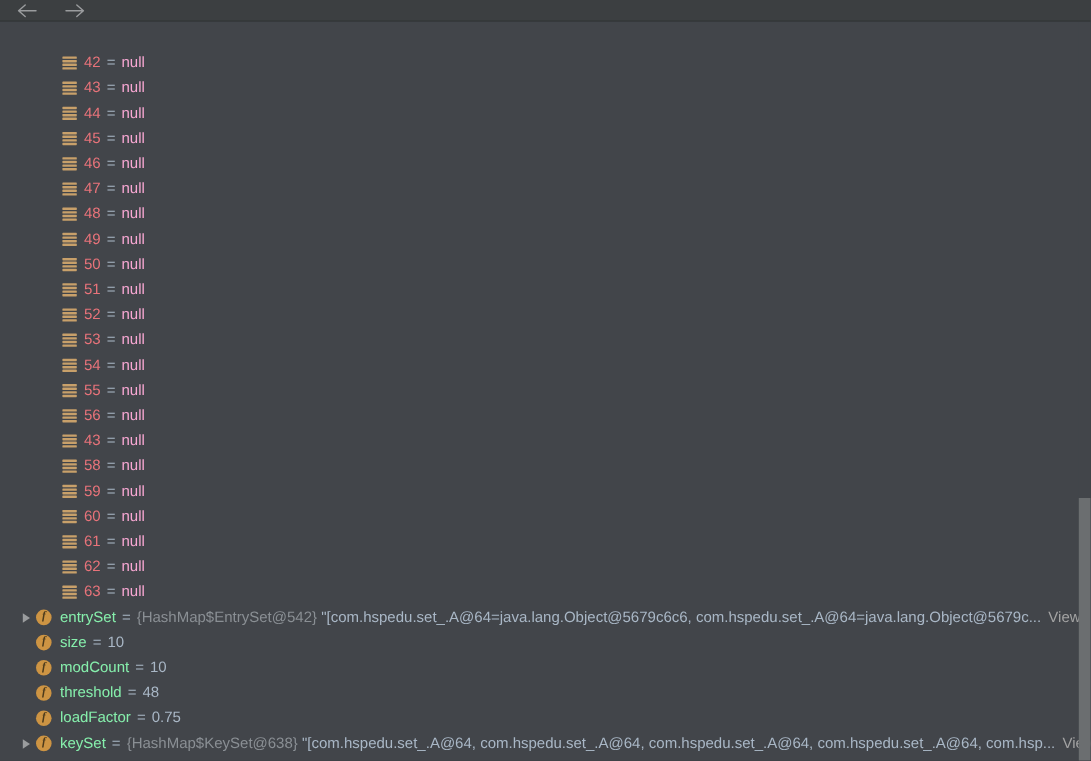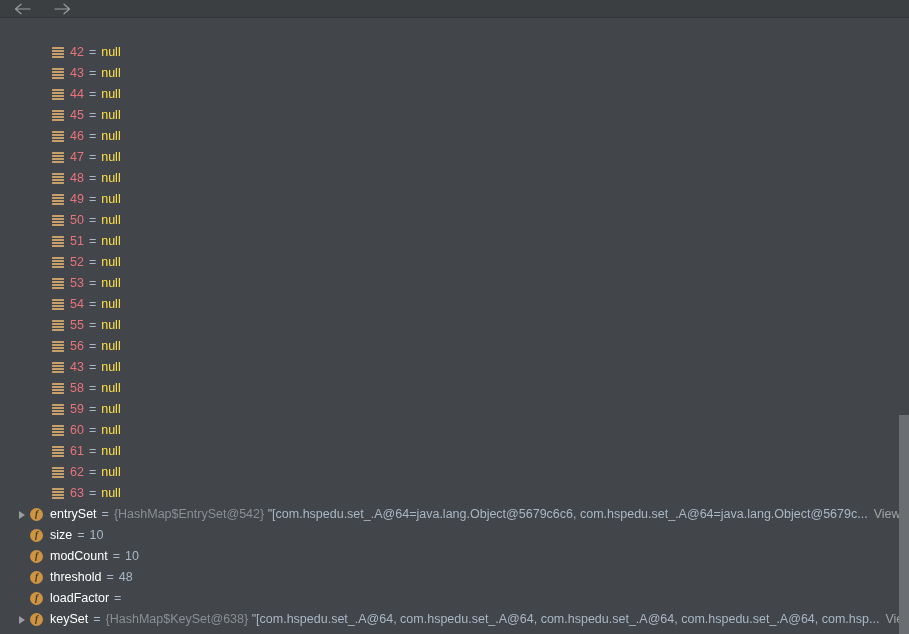--- a/index.html
+++ b/index.html
@@ -91,23 +91,23 @@
     color: #4b3a1c;
     font-size: 9.5px;
     font-style: italic;
     font-weight: bold;
     line-height: 13px;
     text-align: center;
     font-family: "Liberation Serif", serif;
   }
 
   .name-idx { color: #e8737a; }
-  .name-fld { color: #ffffff; }
+  .name-fld { color: #86efac; }
   .eq       { color: #a9b7c6; margin: 0 5px; }
-  .val-null { color: #fde047; }
+  .val-null { color: #f9a8d4; }
   .val-num  { color: #a9b7c6; }
   .val-type { color: #8a8f94; }
   .val-str  { color: #a9b7c6; }
   .view-link {
     color: #a3a3a3;
     margin-left: 6px;
     cursor: pointer;
   }
 
   .val-wrap {
@@ -438,20 +438,21 @@
         <div class="row ind-fld-noexp">
           <span class="f-icon">f</span>
           <span class="name-fld">threshold</span>
           <span class="eq">=</span>
           <span class="val-wrap"><span class="val-num">48</span></span>
         </div>
         <div class="row ind-fld-noexp">
           <span class="f-icon">f</span>
           <span class="name-fld">loadFactor</span>
           <span class="eq">=</span>
+          <span class="val-wrap"><span class="val-num">0.75</span></span>
         </div>
         <div class="row ind-fld">
           <span class="expander">
             <span class="tri"></span>
           </span>
           <span class="f-icon">f</span>
           <span class="name-fld">keySet</span>
           <span class="eq">=</span>
           <span class="val-wrap"><span class="val-type">{HashMap$KeySet@638} </span><span class="val-str">"[com.hspedu.set_.A@64, com.hspedu.set_.A@64, com.hspedu.set_.A@64, com.hspedu.set_.A@64, com.hsp...</span><span class="view-link">View</span></span>
         </div>

